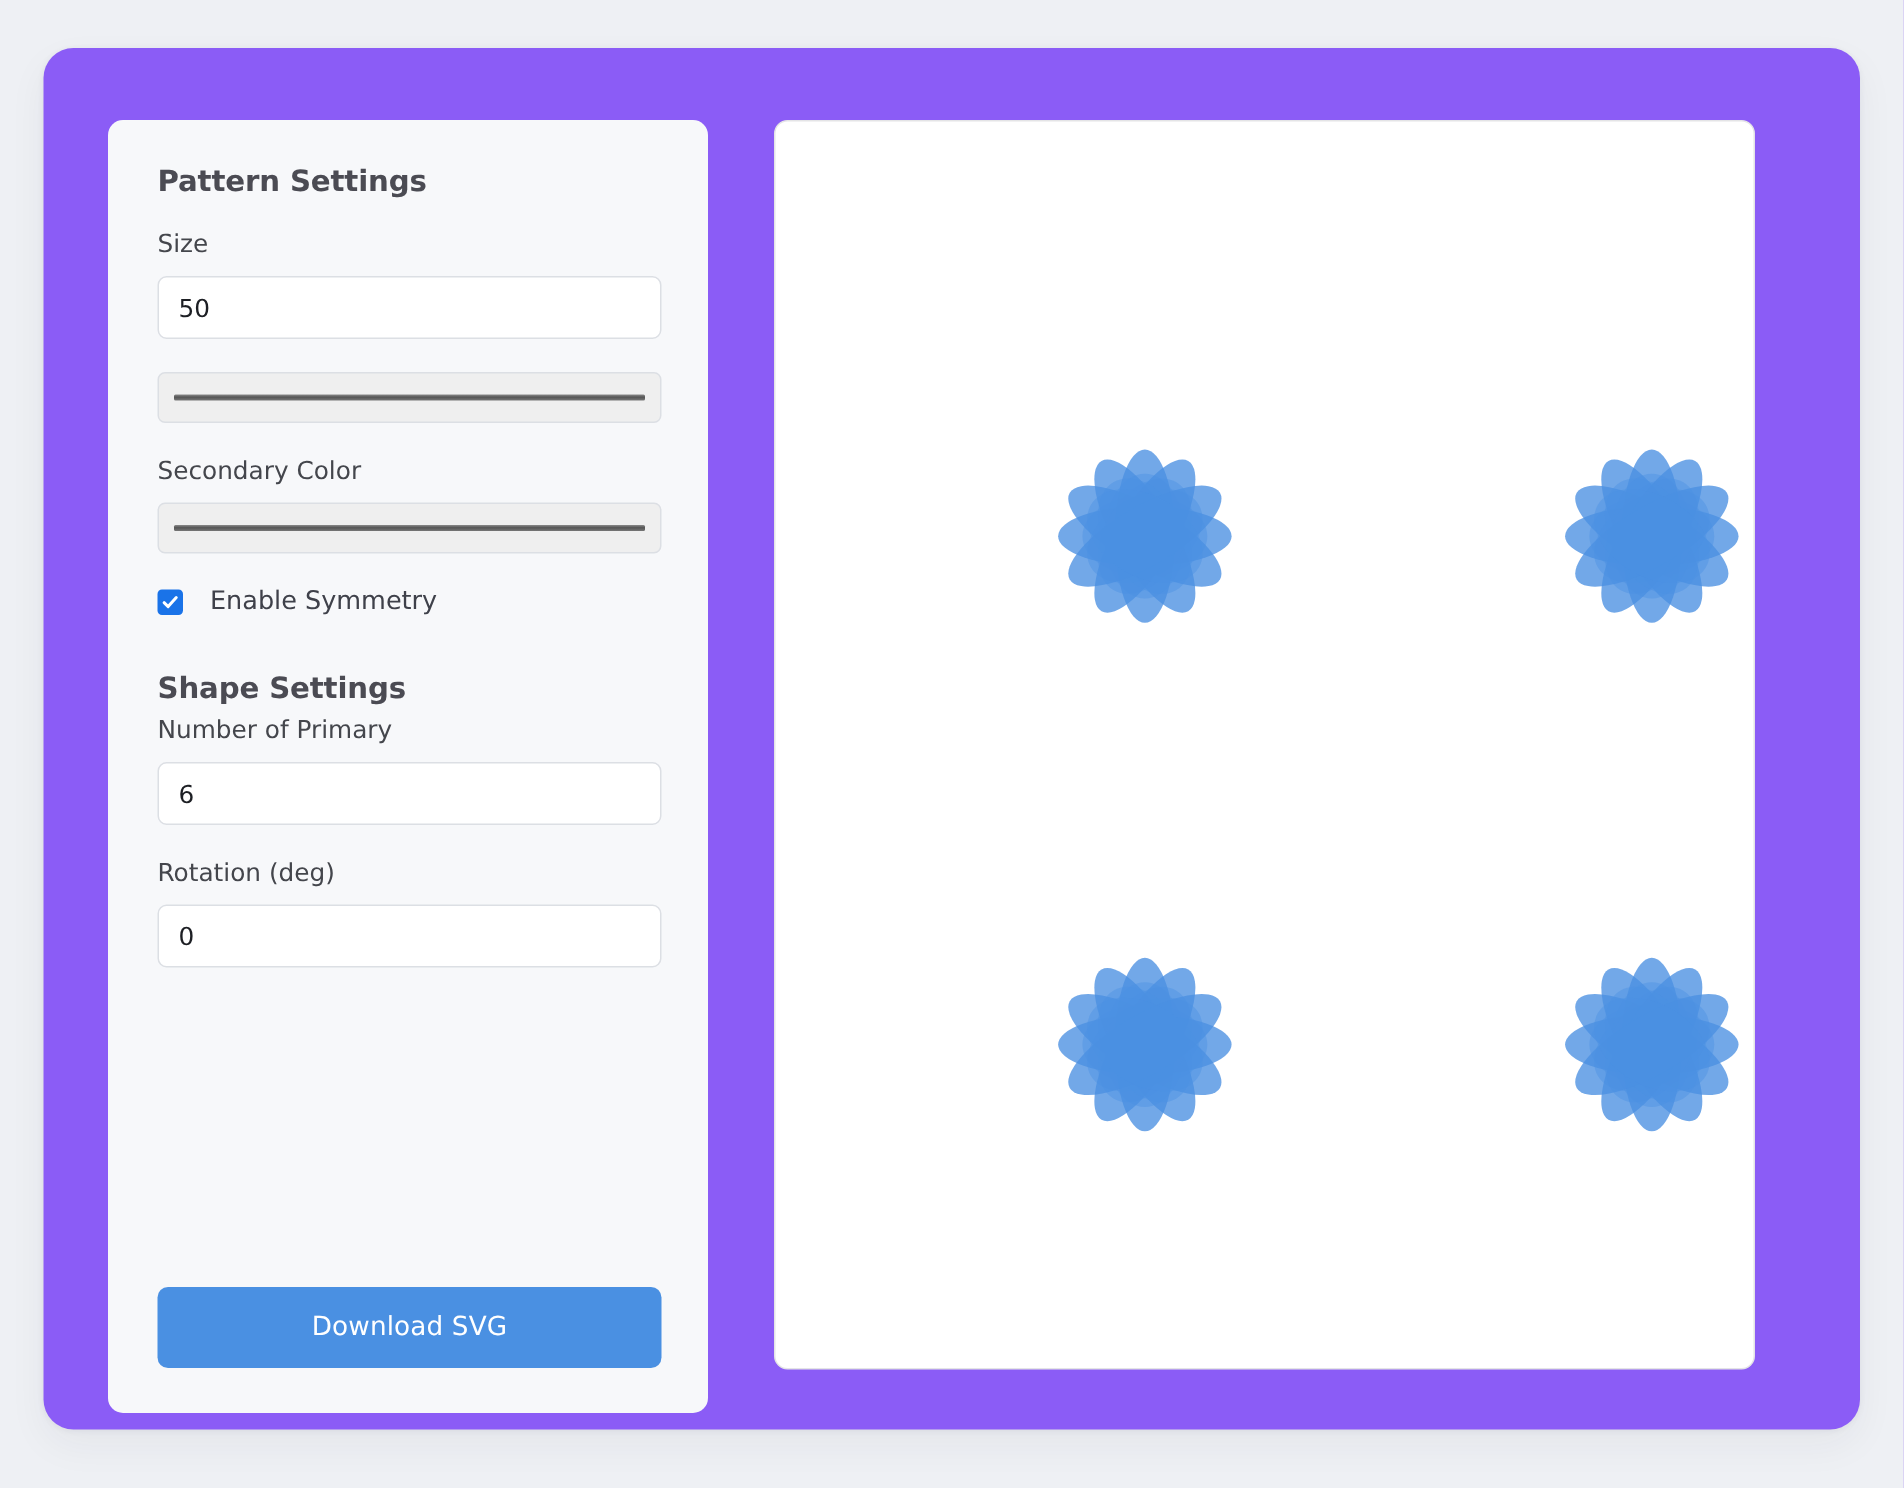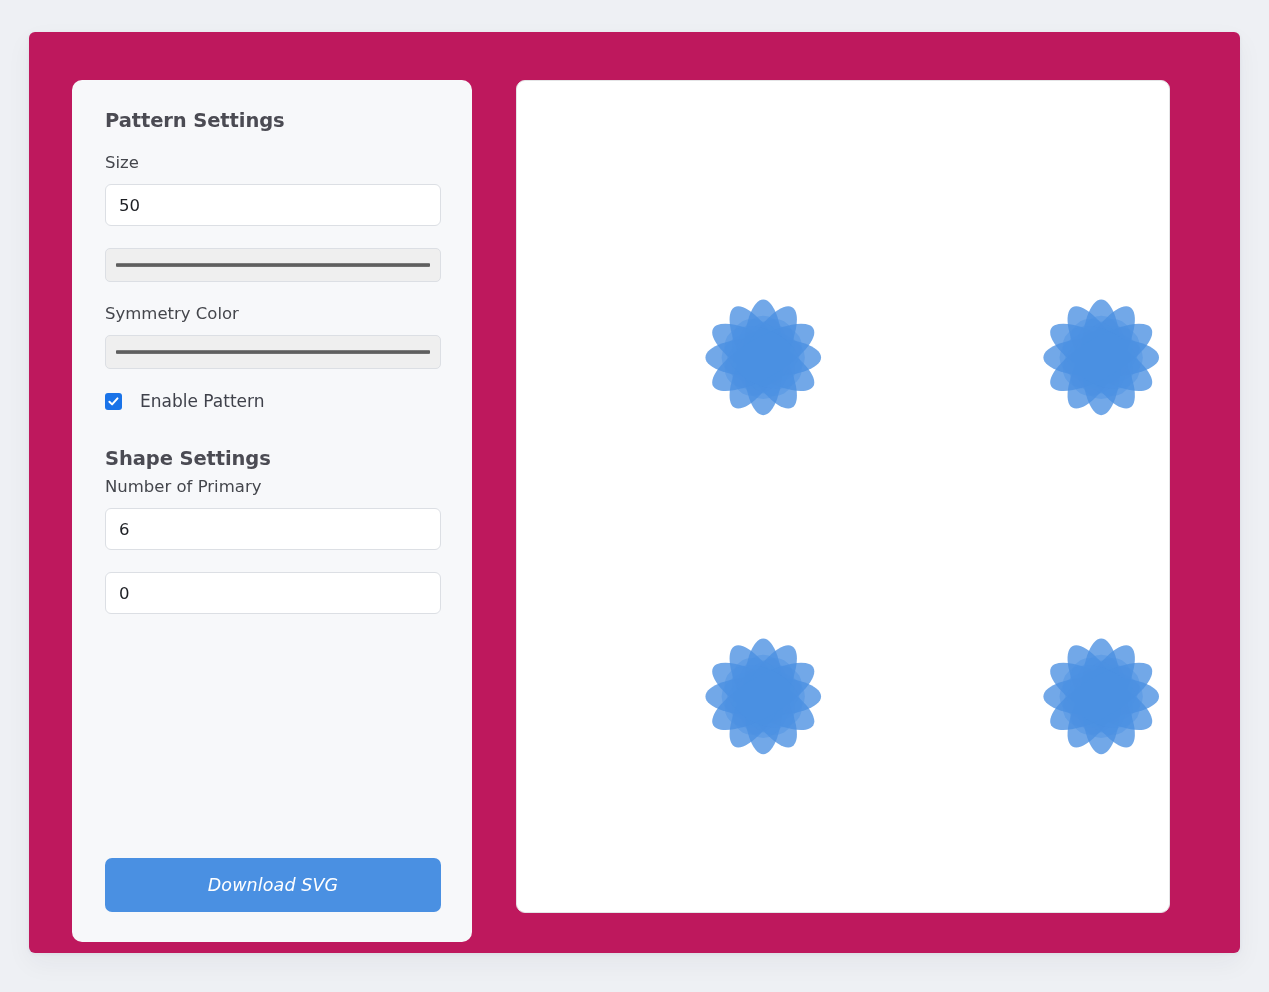--- a/index.html
+++ b/index.html
@@ -12,22 +12,22 @@
   #app {
     position: relative;
     width: 1269px; height: 992px;
     background: #eef0f4;
     overflow: hidden;
   }
   .main-card {
     position: absolute;
     left: 29px; top: 32px;
     width: 1211px; height: 921px;
-    background: #be185d;
-    border-radius: 6px;
+    background: #8b5cf6;
+    border-radius: 20px;
     box-shadow: 0 1px 4px rgba(30,35,60,0.06), 0 10px 26px rgba(30,35,60,0.05);
   }
 
   
   .sidebar {
     position: absolute;
     left: 43px; top: 48px;
     width: 400px; height: 862px;
     background: #f7f8fa;
     border-radius: 10px;
@@ -103,21 +103,20 @@
     left: 33px; top: 778px;
     width: 336px; height: 54px;
     background: #4a90e2;
     border: none;
     border-radius: 7px;
     color: #ffffff;
     font-size: 17.5px;
     font-family: "DejaVu Sans", "Liberation Sans", sans-serif;
     cursor: pointer;
     letter-spacing: 0.1px;
-    font-style: italic;
   }
 
   
   .canvas-panel {
     position: absolute;
     left: 487px; top: 48px;
     width: 654px; height: 833px;
     background: #ffffff;
     border: 1px solid #e4e4e6;
     border-radius: 9px;
@@ -141,43 +140,44 @@
         <input class="text-input" type="text" value="50" style="">
       </div>
 
       <div>
         <div class="color-input">
           <div class="swatch-line" style="background:linear-gradient(to bottom,#8a8a8a 0%,#555 45%,#777 100%);"></div>
         </div>
       </div>
 
       <div>
-        <div class="field-label">Symmetry Color</div>
+        <div class="field-label">Secondary Color</div>
         <div class="color-input">
           <div class="swatch-line" style="background:linear-gradient(to bottom,#8a8a8a 0%,#555 45%,#777 100%);"></div>
         </div>
       </div>
 
       <div class="checkbox-row">
         <span class="cbox">
           <svg width="13" height="13" viewBox="0 0 13 13">
             <path d="M2.4 6.8 L5.1 9.4 L10.5 3.4" stroke="#ffffff" stroke-width="2" fill="none" stroke-linecap="round" stroke-linejoin="round"></path>
           </svg>
         </span>
-        <span class="cbox-label">Enable Pattern</span>
+        <span class="cbox-label">Enable Symmetry</span>
       </div>
 
       <h2 class="section-title shape">Shape Settings</h2>
 
       <div>
         <div class="field-label">Number of Primary</div>
         <input class="text-input" type="text" value="6" style="">
       </div>
 
       <div>
+        <div class="field-label">Rotation (deg)</div>
         <input class="text-input" type="text" value="0" style="">
       </div>
 
       <button class="download-btn">Download SVG</button>
     </div>
 
     <div class="canvas-panel">
       <svg id="pattern-svg" viewBox="0 0 654 833" xmlns="http://www.w3.org/2000/svg">
           <g transform="translate(247,277) rotate(0)">
             <ellipse cx="0" cy="0" rx="58" ry="20" transform="rotate(0)" fill="#4a90e2" fill-opacity="0.78"></ellipse>

